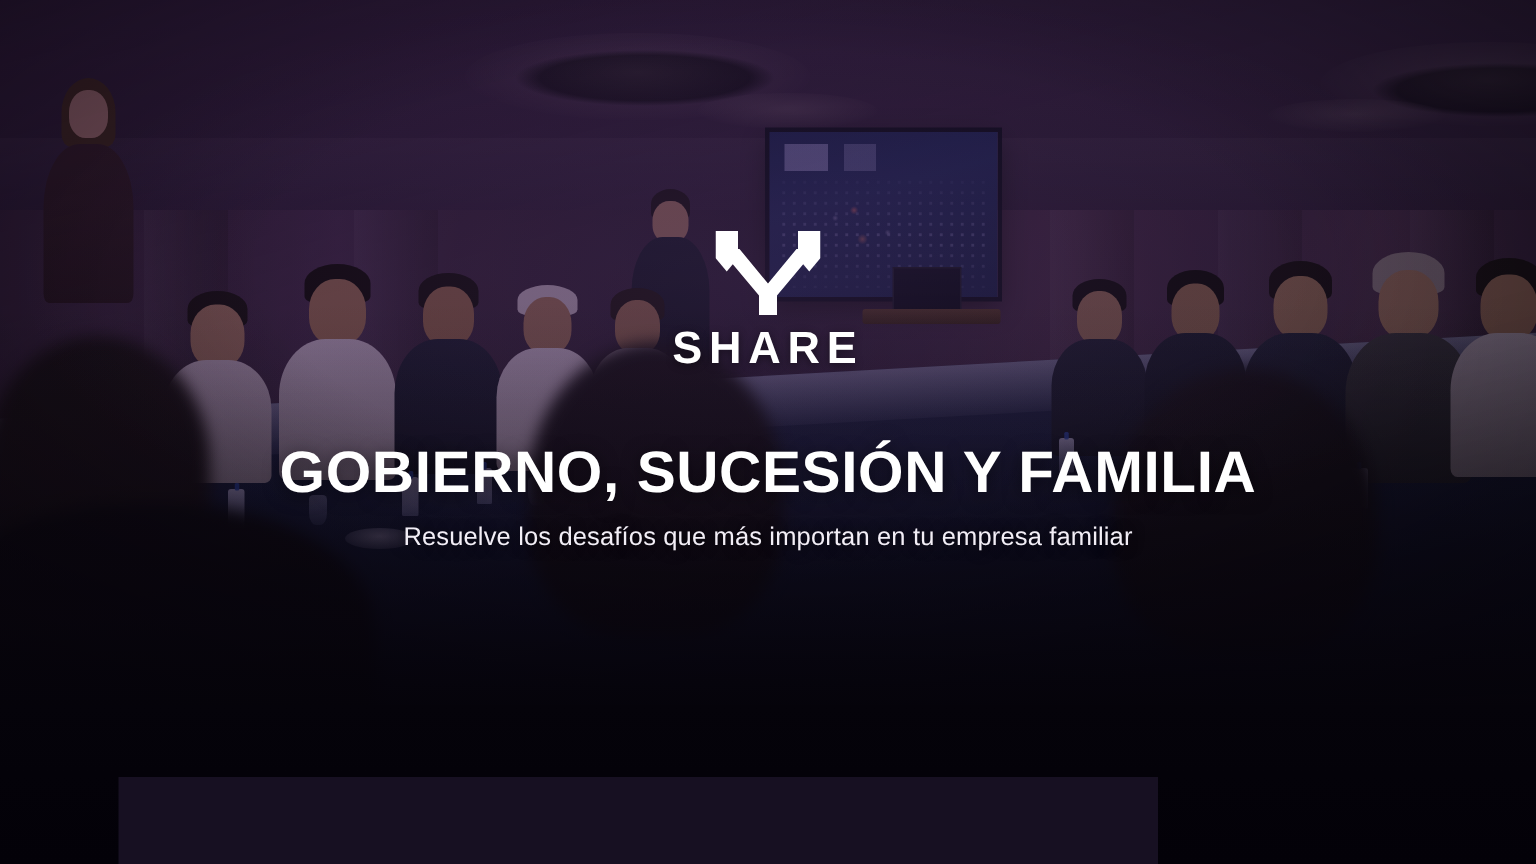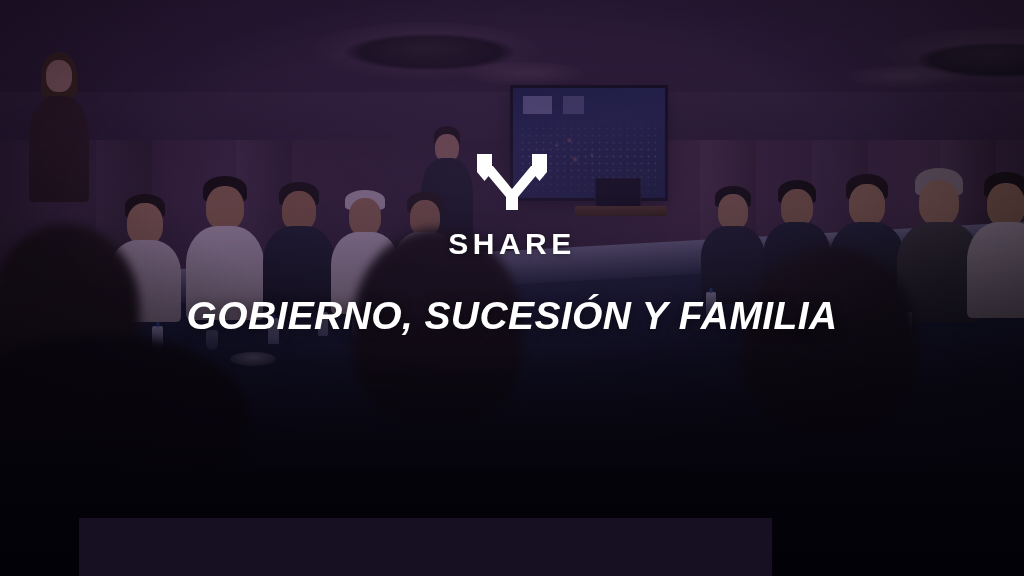--- a/index.html
+++ b/index.html
@@ -185,21 +185,21 @@
     position:absolute; left:0; top:0; width:1024px; height:576px;
     display:flex; flex-direction:column; align-items:center;
   }
 
   .logo-block {
     position:absolute; left:0; right:0; top:152px;
     display:flex; flex-direction:column; align-items:center;
   }
   .logo-mark { width:70px; height:58px; display:block; }
   .brand-name {
-    margin-top:19px;
+    margin-top:8px;
     color:#ffffff;
     font-size:30px;
     font-weight:700;
     letter-spacing:4.5px;
     line-height:1;
     text-shadow:0 1px 6px rgba(0,0,0,.45);
   }
   .brand-tagline {
     margin-top:7px;
     color:#efe9f4;
@@ -215,21 +215,20 @@
     display:flex; flex-direction:column; align-items:center;
   }
   .headline {
     color:#ffffff;
     font-size:39px;
     font-weight:700;
     letter-spacing:.4px;
     line-height:1.04;
     white-space:nowrap;
     text-shadow:0 2px 12px rgba(0,0,0,.55);
-    font-style:italic;
   }
   .subheadline {
     margin-top:11px;
     color:#f2eef6;
     font-size:17px;
     font-weight:400;
     letter-spacing:.1px;
     line-height:1.2;
     white-space:nowrap;
     text-shadow:0 1px 9px rgba(0,0,0,.6);
@@ -370,19 +369,20 @@
       <svg class="logo-mark" viewBox="0 0 70 58" aria-hidden="true">
         <path d="M0 2 L15 2 L15 20 L7.5 29 L0 20 Z" fill="#ffffff"></path>
         <path d="M70 2 L55 2 L55 20 L62.5 29 L70 20 Z" fill="#ffffff"></path>
         <path d="M3 14 L16 14 L35 37 L54 14 L67 14 L41 45 L41 58 L29 58 L29 45 Z" fill="#ffffff"></path>
       </svg>
       <div class="brand-name">SHARE</div>
     </div>
 
     <div class="headline-block">
       <h1 class="headline">GOBIERNO, SUCESIÓN Y FAMILIA</h1>
+      <p class="subheadline">Resuelve los desafíos que más importan en tu empresa familiar</p>
     </div>
 
   </div>
 
   <div class="lower-panel"></div>
 
 </div>
 
 </body></html>

